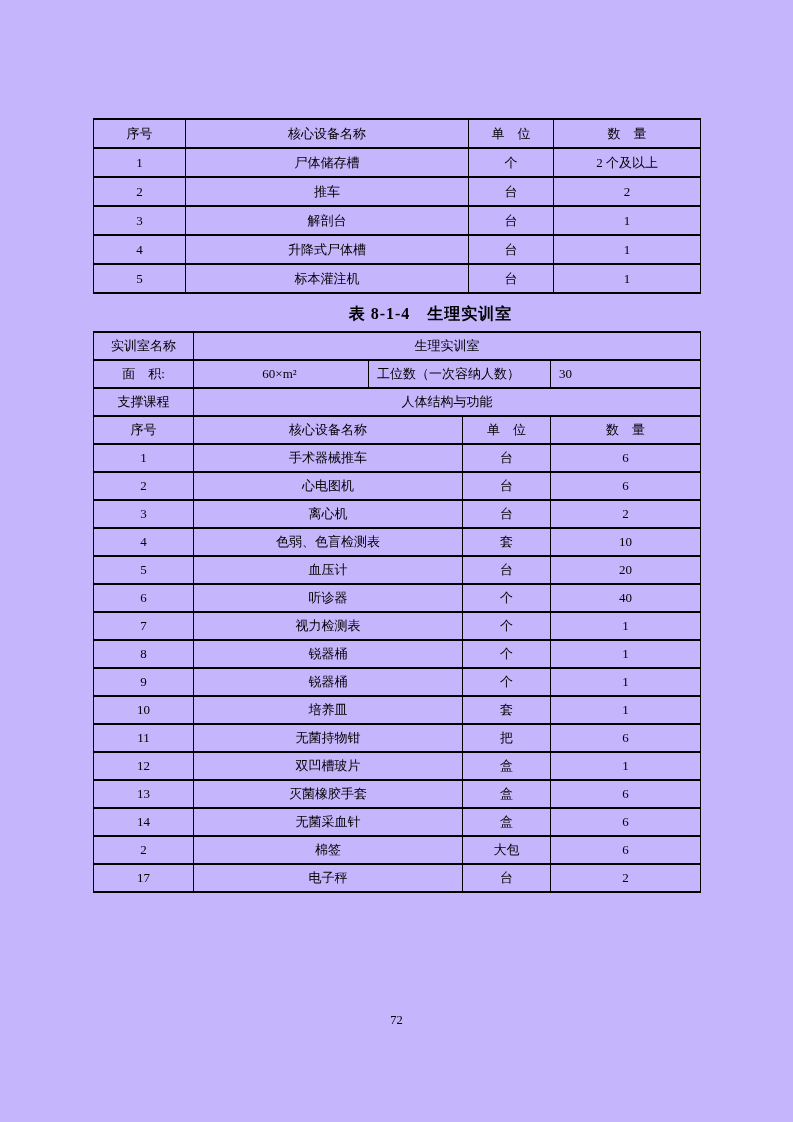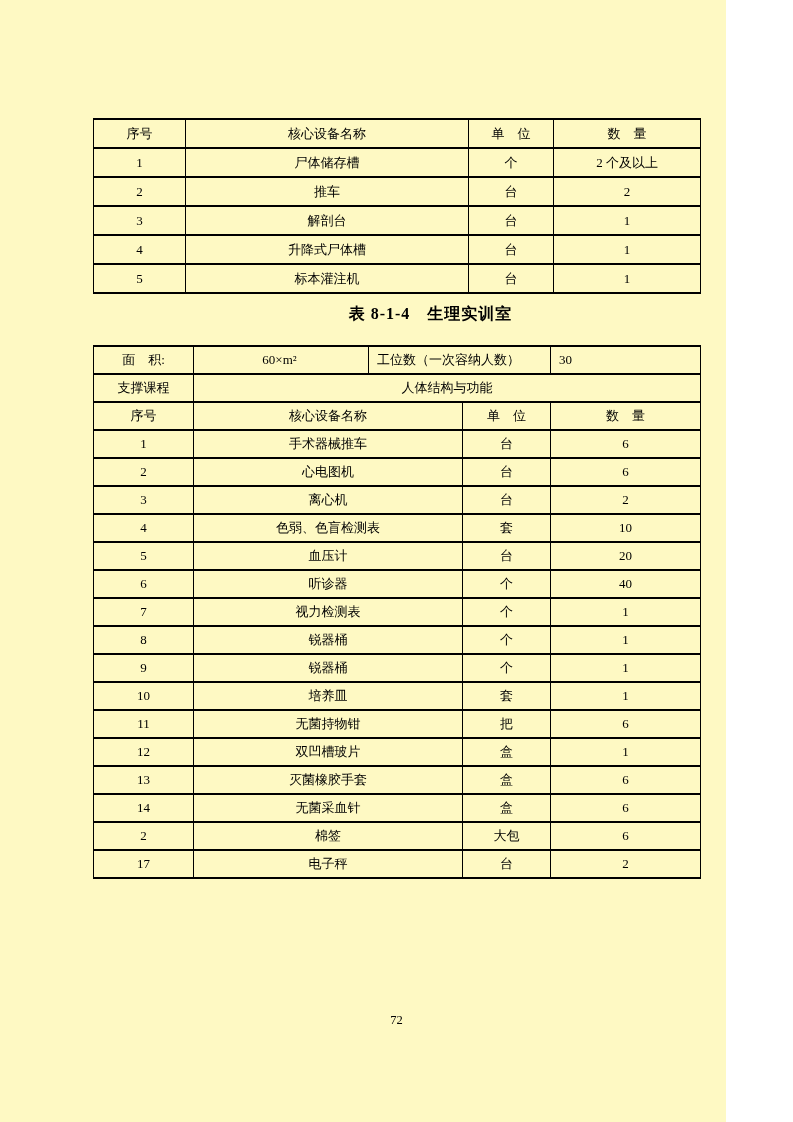--- a/index.html
+++ b/index.html
@@ -4,23 +4,23 @@
 <style>
   * { box-sizing: border-box; }
   html, body {
     margin: 0; padding: 0;
     background: #ffffff;
     color: #000000;
     font-family: "Liberation Serif", "DejaVu Serif", serif;
   }
   .page {
     position: relative;
-    width: 726px;
+    width: 793px;
     height: 1122px;
-    background: #fef9c3;
+    background: #c4b5fd;
     overflow: hidden;
   }
   .content {
     position: absolute;
     left: 93px;
     top: 118px;
     width: 607px;
   }
   table {
     border-collapse: collapse;
@@ -39,21 +39,21 @@
     white-space: nowrap;
   }
   .t1 tr { height: 29px; }
   .t2 tr { height: 28px; }
   td.left  { text-align: left;  padding-left: 8px; }
   td.right { text-align: center; padding-right: 7px; }
   .caption {
     font-weight: bold;
     font-size: 16px;
     text-align: center;
-    margin: 10px 0 20px 0;
+    margin: 10px 0 6px 0;
     transform: translateX(34px);
     letter-spacing: 1px;
   }
   .pagenum {
     position: absolute;
     top: 1013px;
     left: 0;
     width: 793px;
     text-align: center;
     font-size: 12.5px;
@@ -119,20 +119,24 @@
     <table class="t2">
       <colgroup>
         <col style="width:100px">
         <col style="width:175px">
         <col style="width:94px">
         <col style="width:88px">
         <col style="width:150px">
       </colgroup>
       <tbody>
         <tr>
+          <td>实训室名称</td>
+          <td colspan="4">生理实训室</td>
+        </tr>
+        <tr>
           <td>面　积:</td>
           <td class="right">60×m²</td>
           <td colspan="2" class="left">工位数（一次容纳人数）</td>
           <td class="left">30</td>
         </tr>
         <tr>
           <td>支撑课程</td>
           <td colspan="4">人体结构与功能</td>
         </tr>
         <tr>

